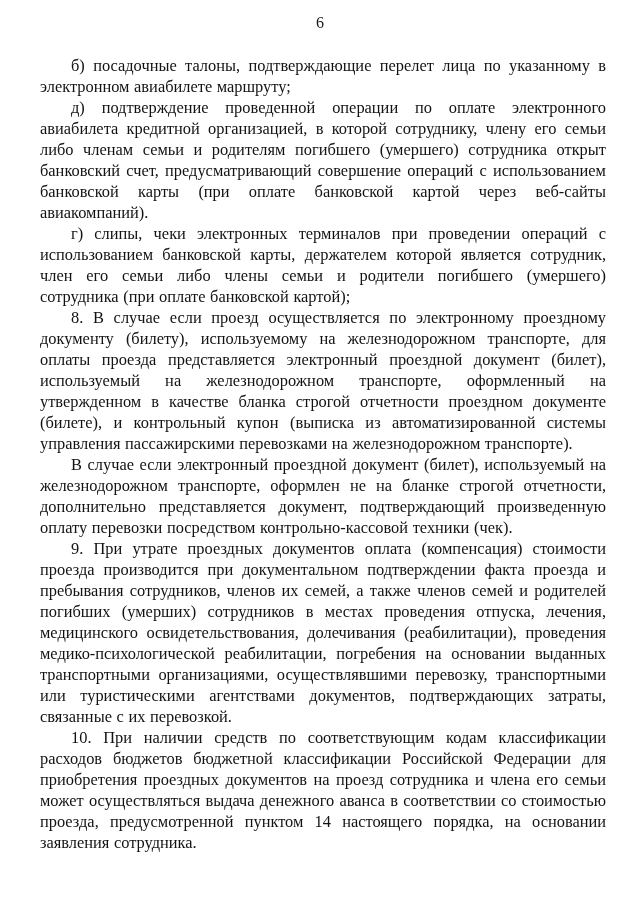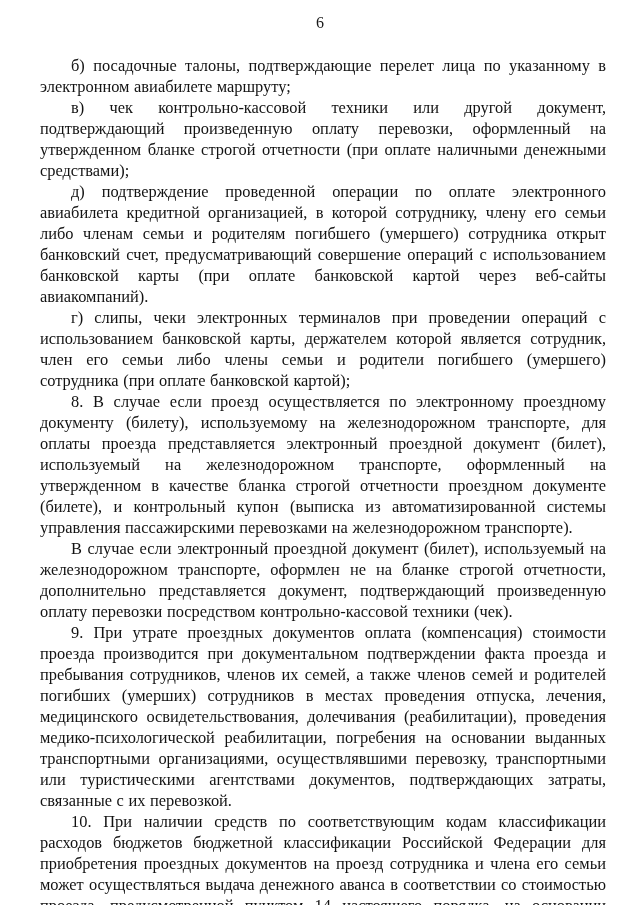--- a/index.html
+++ b/index.html
@@ -44,21 +44,20 @@
     font-family: Liberation Serif, serif;
   }
 </style>
 </head>
 <body>
 
 <div class="page">
   <div class="page-number">6</div>
   <div class="doc-body">
       <p class="para">б) посадочные талоны, подтверждающие перелет лица по указанному в электронном авиабилете маршруту;</p>
-      <p class="para">в) чек контрольно-кассовой техники или другой документ, подтверждающий произведенную оплату перевозки, оформленный на утвержденном бланке строгой отчетности (при оплате наличными денежными средствами);</p>
       <p class="para">д) подтверждение проведенной операции по оплате электронного авиабилета кредитной организацией, в которой сотруднику, члену его семьи либо членам семьи и родителям погибшего (умершего) сотрудника открыт банковский счет, предусматривающий совершение операций с использованием банковской карты (при оплате банковской картой через веб-сайты авиакомпаний).</p>
       <p class="para">г) слипы, чеки электронных терминалов при проведении операций с использованием банковской карты, держателем которой является сотрудник, член его семьи либо члены семьи и родители погибшего (умершего) сотрудника (при оплате банковской картой);</p>
       <p class="para">8. В случае если проезд осуществляется по электронному проездному документу (билету), используемому на железнодорожном транспорте, для оплаты проезда представляется электронный проездной документ (билет), используемый на железнодорожном транспорте, оформленный на утвержденном в качестве бланка строгой отчетности проездном документе (билете), и контрольный купон (выписка из автоматизированной системы управления пассажирскими перевозками на железнодорожном транспорте).</p>
       <p class="para">В случае если электронный проездной документ (билет), используемый на железнодорожном транспорте, оформлен не на бланке строгой отчетности, дополнительно представляется документ, подтверждающий произведенную оплату перевозки посредством контрольно-кассовой техники (чек).</p>
       <p class="para">9. При утрате проездных документов оплата (компенсация) стоимости проезда производится при документальном подтверждении факта проезда и пребывания сотрудников, членов их семей, а также членов семей и родителей погибших (умерших) сотрудников в местах проведения отпуска, лечения, медицинского освидетельствования, долечивания (реабилитации), проведения медико-психологической реабилитации, погребения на основании выданных транспортными организациями, осуществлявшими перевозку, транспортными или туристическими агентствами документов, подтверждающих затраты, связанные с их перевозкой.</p>
       <p class="para">10. При наличии средств по соответствующим кодам классификации расходов бюджетов бюджетной классификации Российской Федерации для приобретения проездных документов на проезд сотрудника и члена его семьи может осуществляться выдача денежного аванса в соответствии со стоимостью проезда, предусмотренной пунктом 14 настоящего порядка, на основании заявления сотрудника.</p>
     </div>
 </div>
 
 </body></html>

